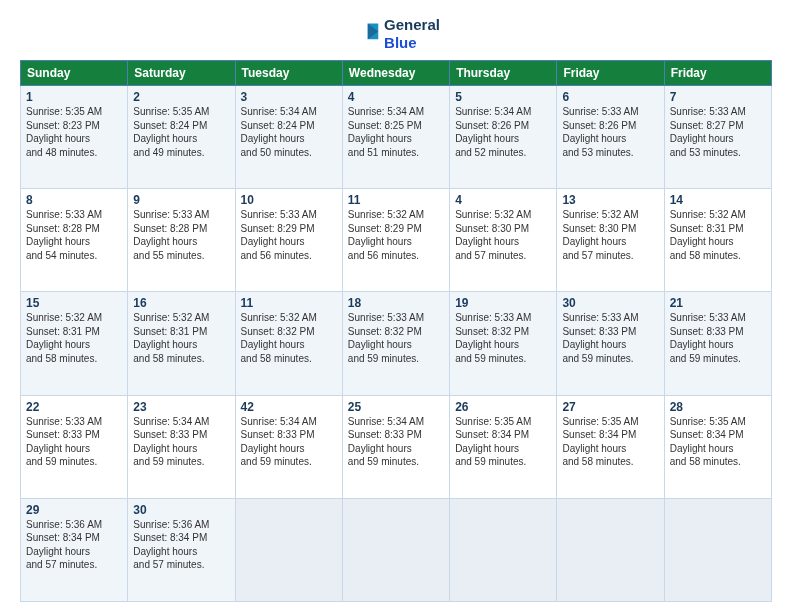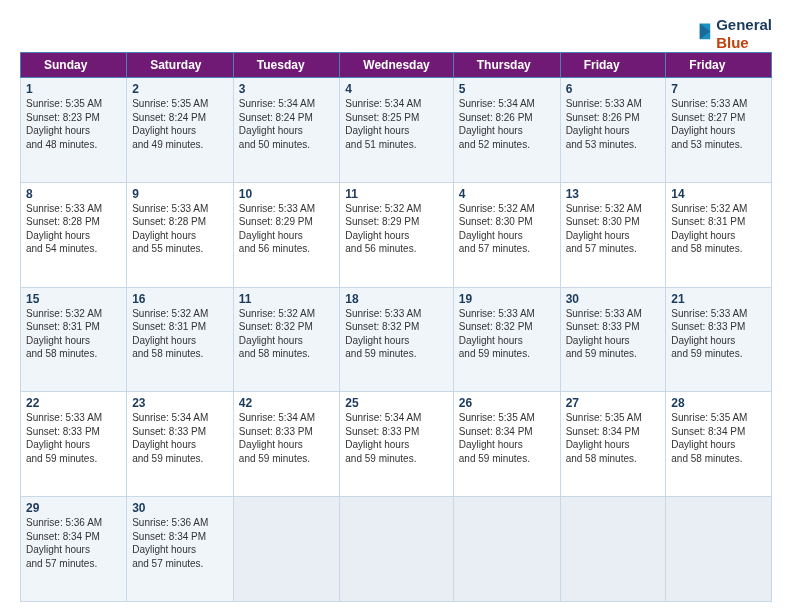--- a/index.html
+++ b/index.html
@@ -13,35 +13,36 @@
     .page {
       width: 792px;
       height: 612px;
       padding: 16px 20px 10px 20px;
       display: flex;
       flex-direction: column;
     }
     .header {
       display: flex;
       align-items: flex-start;
-      justify-content: flex-end;
+      justify-content: center;
+      margin-bottom: 8px;
     }
     .logo {
       display: flex;
       align-items: center;
       gap: 4px;
     }
     .logo-text {
       font-size: 15px;
       font-weight: bold;
       color: #1a3a5c;
       line-height: 1.2;
     }
     .logo-text span {
-      color: #c2410c;
+      color: #1d4ed8;
     }
     .logo-icon {
       width: 28px;
       height: 28px;
     }
     .title-block {
       text-align: right;
     }
     .calendar-title {
       font-size: 32px;
@@ -53,25 +54,25 @@
       font-size: 14px;
       color: #444;
       margin-top: 2px;
     }
     .calendar-table {
       width: 100%;
       border-collapse: collapse;
       flex: 1;
     }
     .calendar-table thead tr th {
-      background-color: #701a75;
+      background-color: #15803d;
       color: #fff;
       font-size: 12px;
       font-weight: bold;
-      padding: 5px 23px;
+      padding: 5px 6px;
       text-align: left;
       border: 1px solid #4a80b5;
     }
     .calendar-table tbody tr td {
       vertical-align: top;
       border: 1px solid #c8d8e8;
       padding: 4px 5px;
       width: calc(100% / 7);
       background: #fff;
       min-height: 70px;

